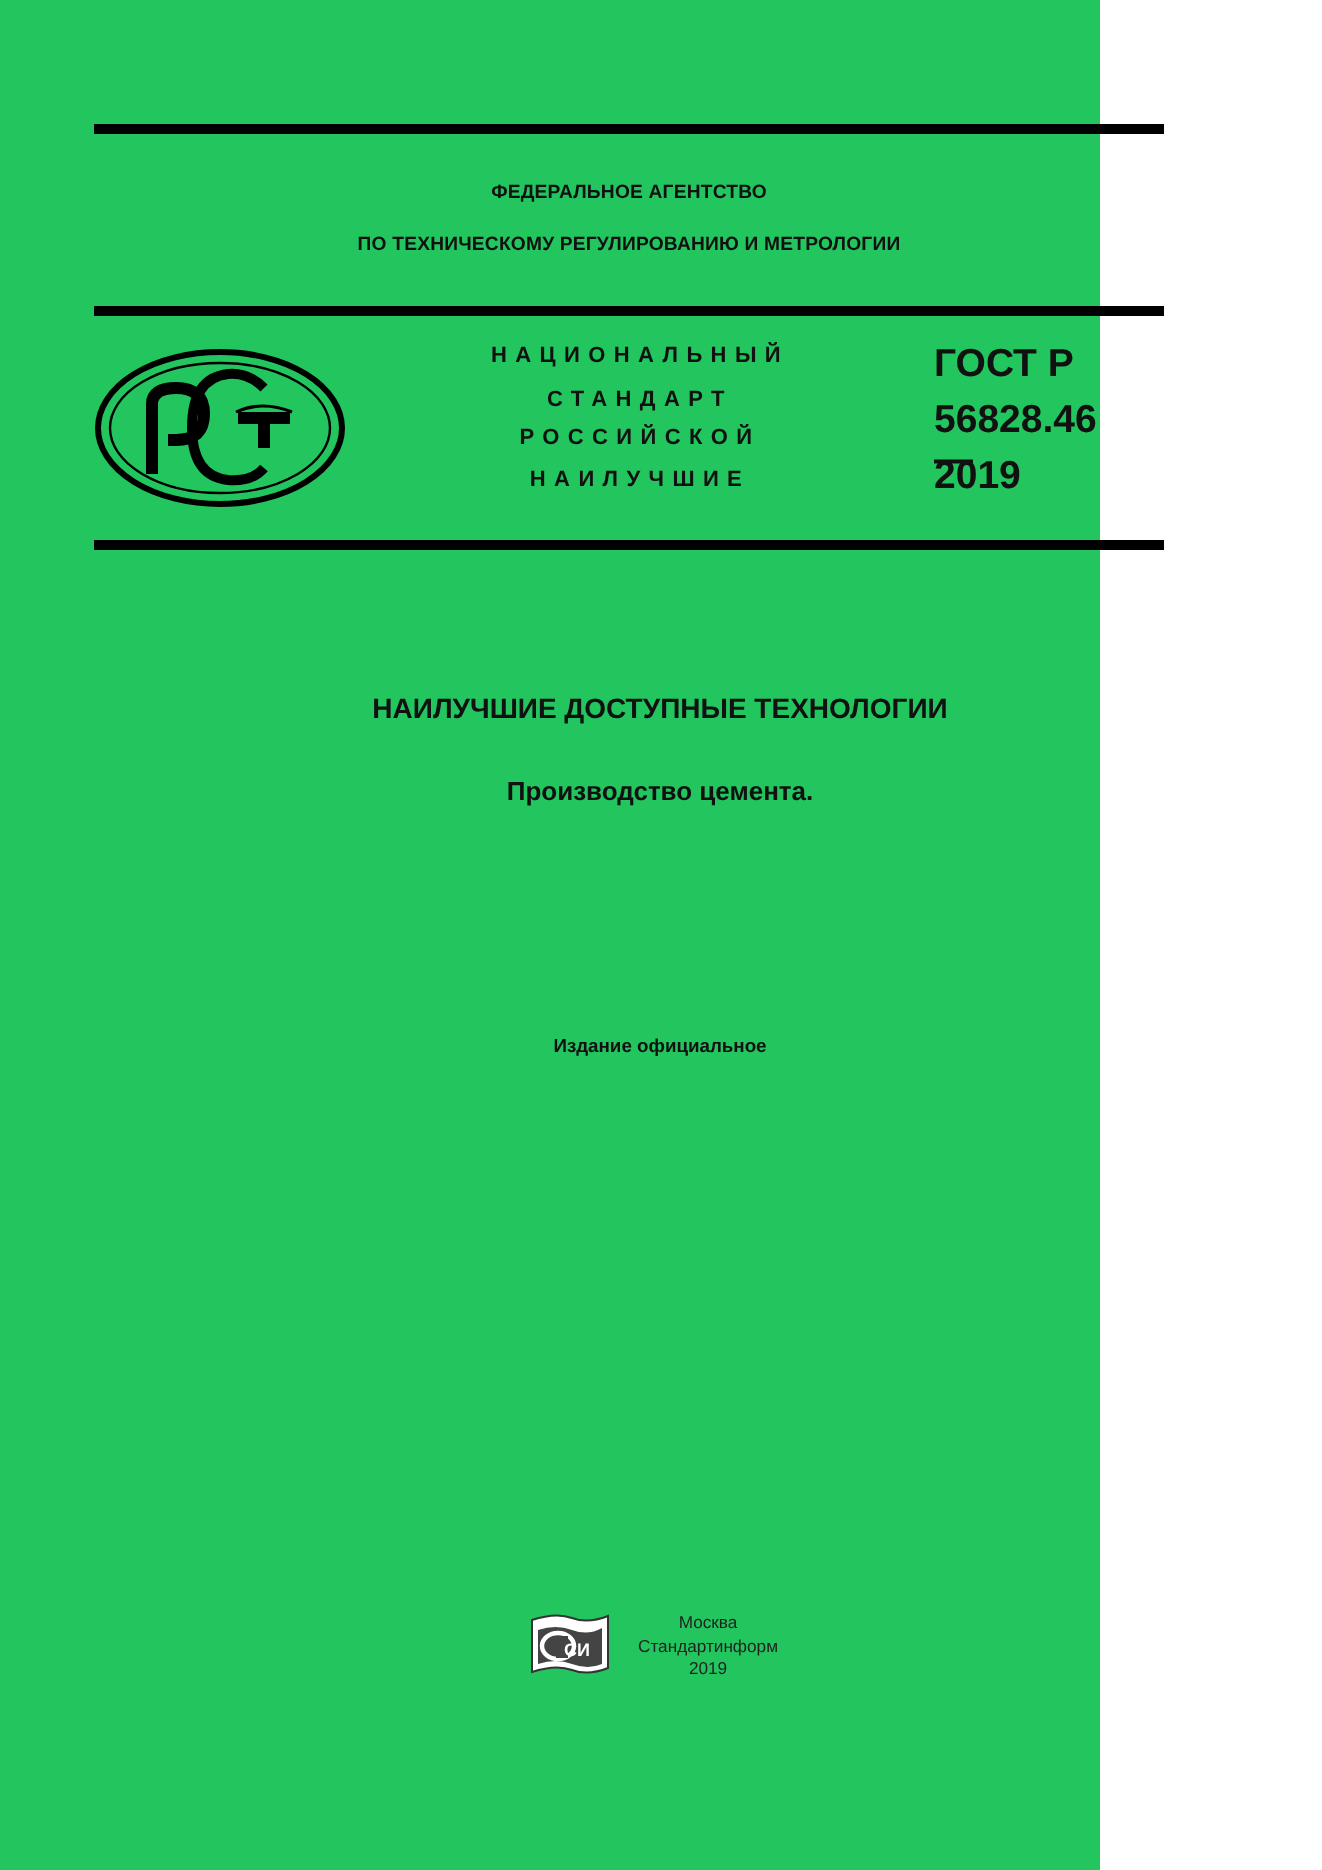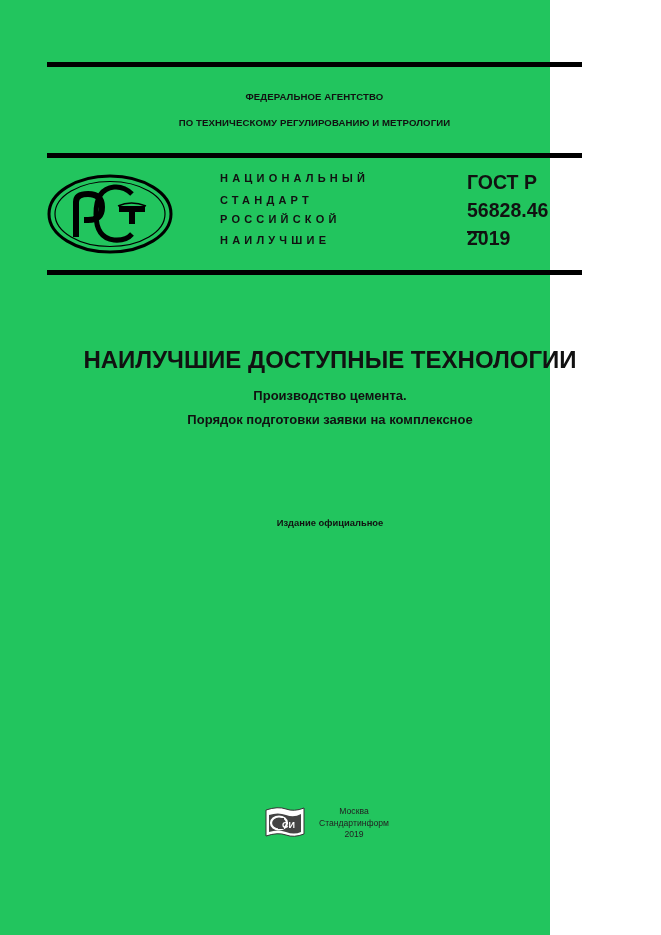--- a/index.html
+++ b/index.html
@@ -3,25 +3,25 @@
   <meta charset="utf-8">
   <style>
     html, body { margin:0; padding:0; background:#ffffff; }
     body { width:661px; height:935px; position:relative; overflow:hidden;
            font-family:"Liberation Sans", "DejaVu Sans", sans-serif; color:#111; }
     .page { position:absolute; left:0; top:0; width:550px; height:935px; background:#22c55e; }
     .rule { position:absolute; left:47px; width:535px; height:5px; background:#000; }
     .agency { position:absolute; left:47px; width:535px; text-align:center;
               font-weight:bold; font-size:9.6px; letter-spacing:0.1px; }
     .logo-rst { position:absolute; left:46px; top:172px; width:128px; height:84px; }
-    .nat { position:absolute; left:220px; width:200px; text-align:left; font-weight:bold;
+    .nat { position:absolute; left:220px; width:200px; text-align:center; font-weight:bold;
            font-size:11px; letter-spacing:4.2px; }
     .gost { position:absolute; left:467px; font-weight:bold; font-size:19.5px; line-height:1; }
     .title { position:absolute; left:47px; width:566px; text-align:center; font-weight:bold;
-             font-size:24px; top:346px; }
+             font-size:14px; top:346px; }
     .subtitle { position:absolute; left:47px; width:566px; text-align:center; font-weight:bold;
                 font-size:13px; line-height:24px; top:384px; }
     .edition { position:absolute; left:200px; width:260px; text-align:center; font-weight:bold;
                font-size:9.4px; top:517px; }
     .pub-logo { position:absolute; left:264px; top:806px; width:42px; height:33px; }
     .pub { position:absolute; left:308px; width:92px; text-align:center; font-weight:normal;
            font-size:8.6px; line-height:11.5px; top:806px; color:#222; }
   </style>
 </head>
 <body>
@@ -58,21 +58,20 @@
   <div class="gost" style="top:173px">ГОСТ Р</div>
   <div class="gost" style="top:201px">56828.46—</div>
   <div class="gost" style="top:229px">2019</div>
 
   <div class="rule" style="top:270px"></div>
 
   <div class="title">НАИЛУЧШИЕ ДОСТУПНЫЕ ТЕХНОЛОГИИ</div>
 
   <div class="subtitle">
     <div>Производство цемента.</div>
-    <div>Порядок подготовки заявки на комплексное</div>
   </div>
 
   <div class="edition">Издание официальное</div>
 
   <div class="pub-logo">
     <svg width="42" height="33" viewBox="0 0 42 33">
       <path d="M2 4 Q14 0 22 3 Q30 6 40 2 L40 28 Q30 32 22 29 Q14 26 2 30 Z" fill="#fff" stroke="#333" stroke-width="1"></path>
       <path d="M5 9 Q14 6 22 9 Q30 12 37 8 L37 26 Q30 29 22 26 Q14 23 5 26 Z" fill="#444"></path>
       <ellipse cx="15" cy="17" rx="8" ry="6.5" fill="none" stroke="#fff" stroke-width="2.2"></ellipse>
       <rect x="14" y="12" width="6" height="11" fill="#444"></rect>

